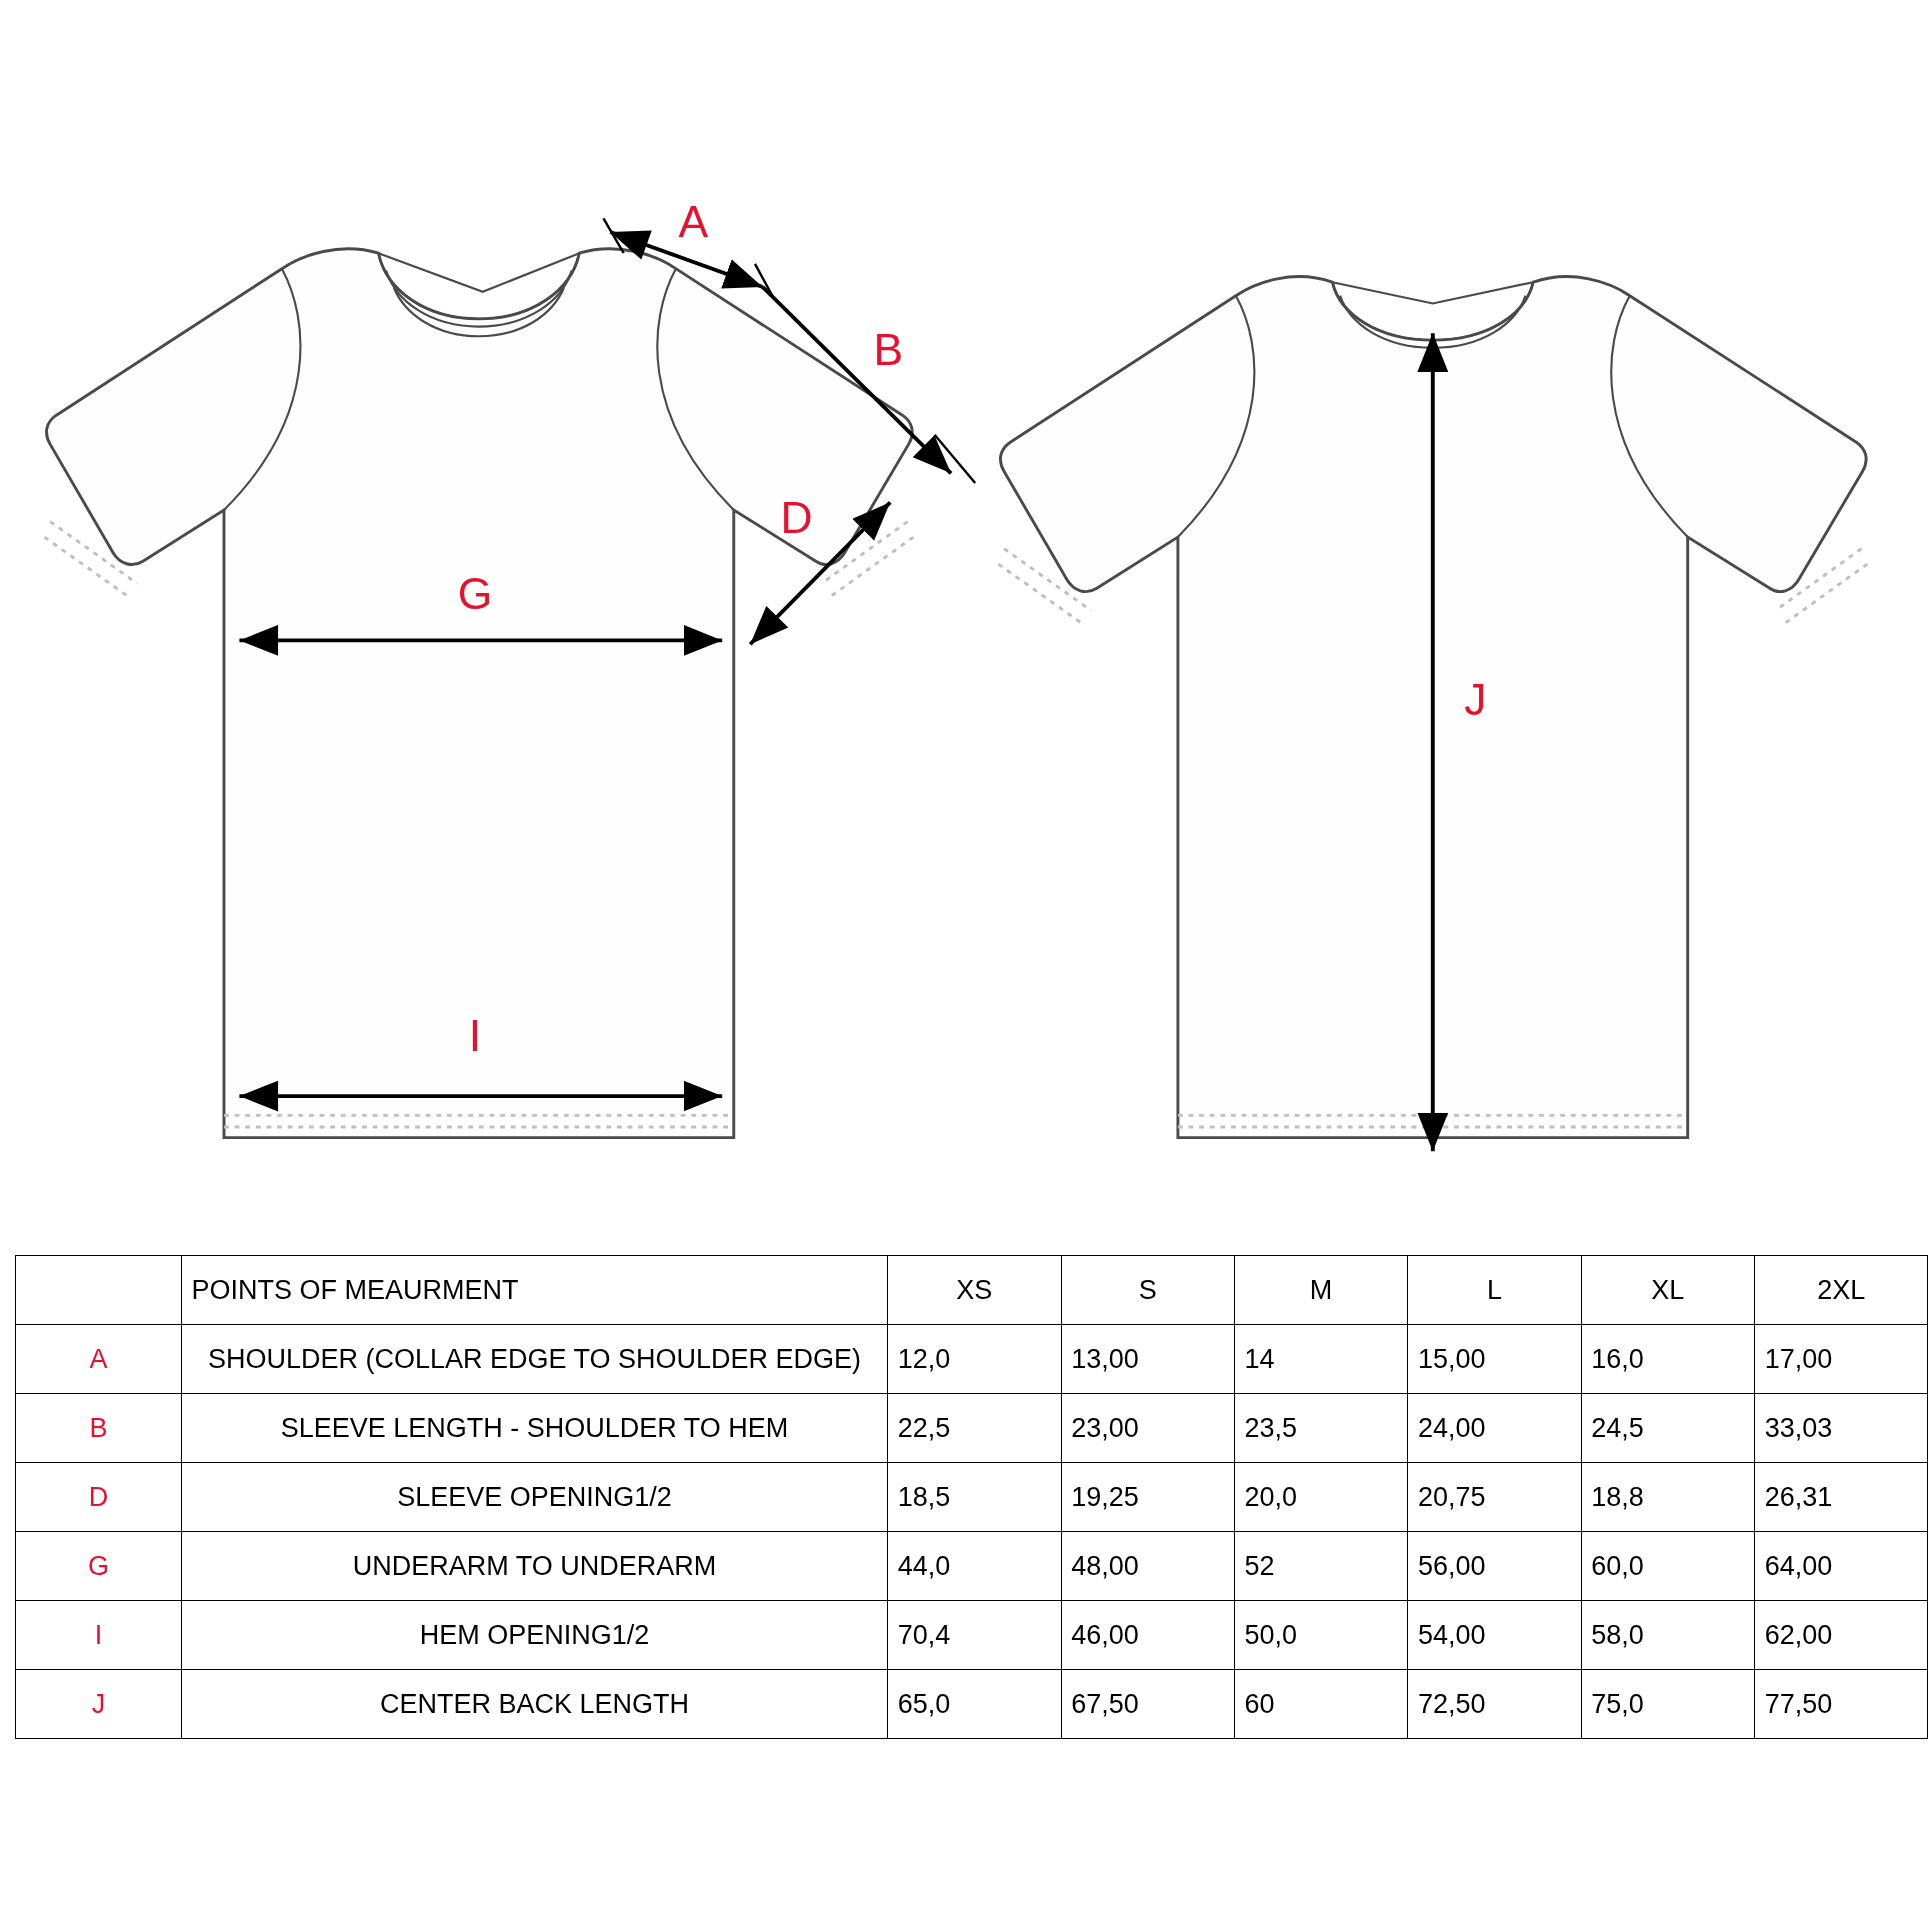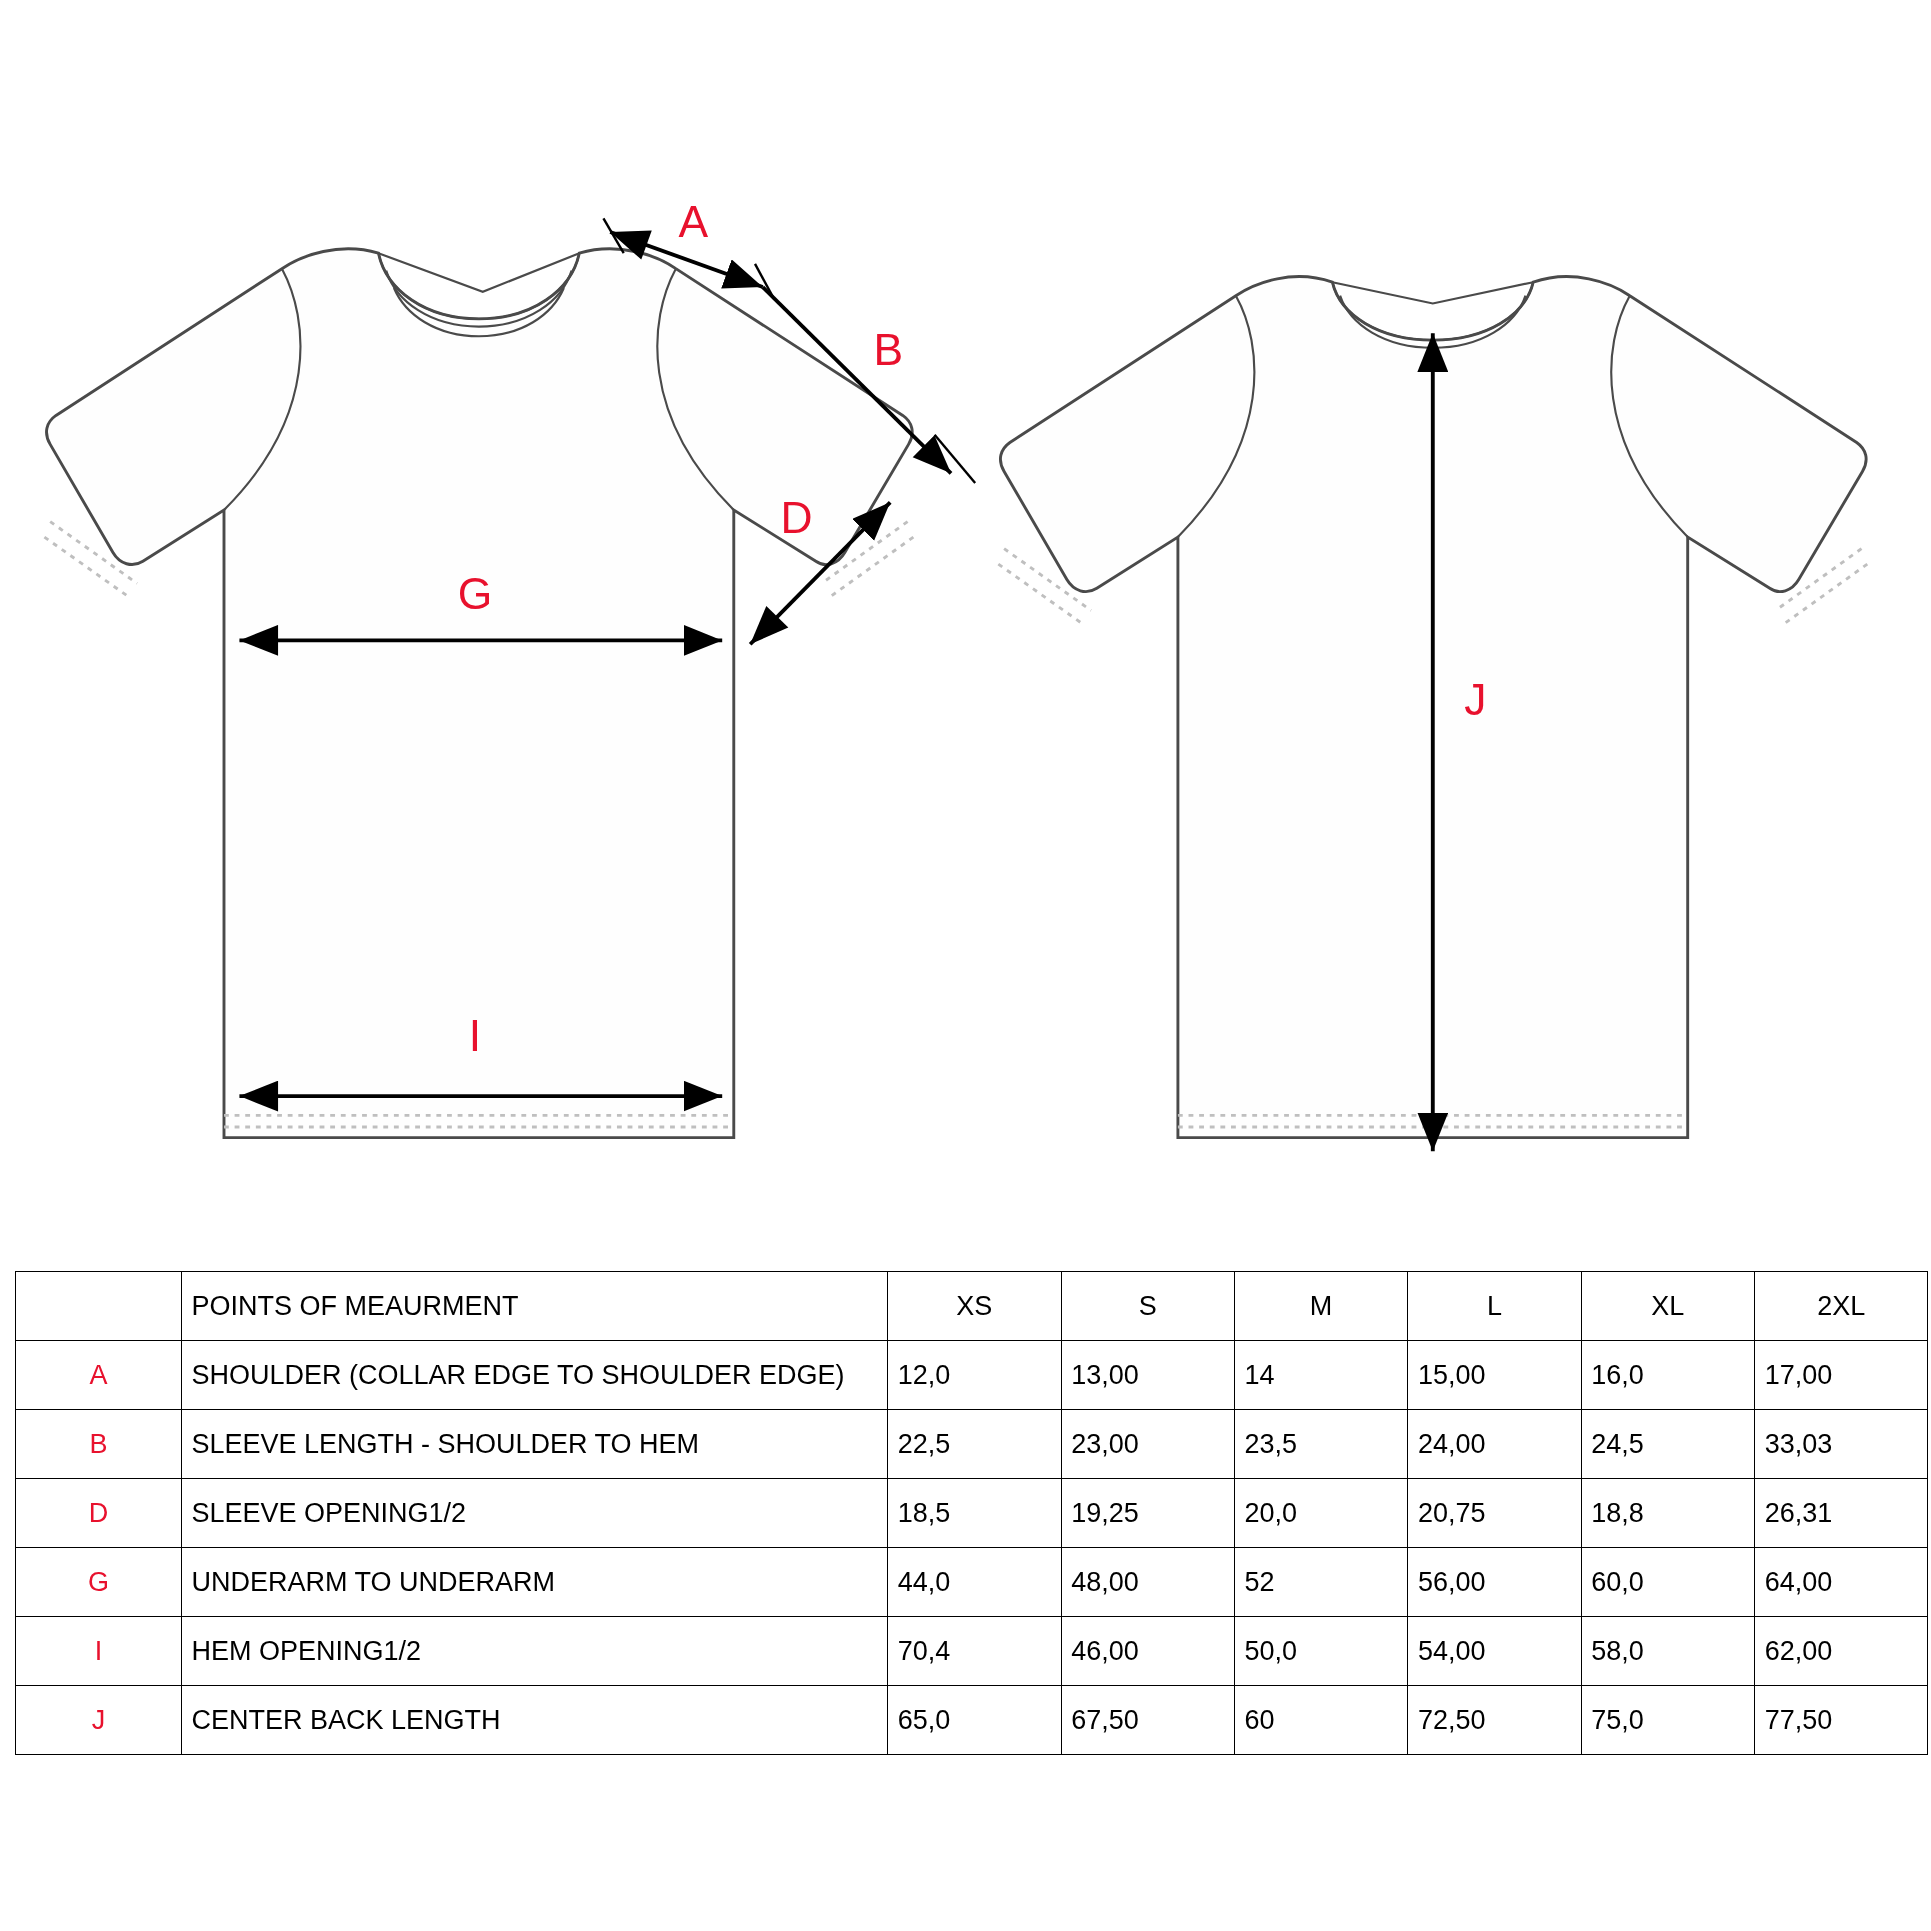--- a/index.html
+++ b/index.html
@@ -33,21 +33,20 @@
   #table-area {
     position: absolute;
     left: 15.4px;
     top: 1255px;
     width: 1900px;
   }
   table.size-table {
     border-collapse: collapse;
     width: 1900px;
     table-layout: fixed;
-    margin-top: 16px;
   }
   table.size-table td, table.size-table th {
     border: 1.9px solid #000000;
     height: 68px;
     font-size: 27px;
     font-weight: normal;
     font-family: "Liberation Sans", sans-serif;
     padding: 0 9.7px;
   }
   .col-key {
@@ -63,21 +62,21 @@
   .col-size {
     width: 153px;
   }
   thead th {
     font-weight: bold;
   }
   thead th.col-desc {
     text-align: left;
   }
   tbody td.col-desc {
-    text-align: left;
+    text-align: center;
   }
 </style>
 </head>
 <body>
 
 <div id="diagram-area">
   <svg width="1931" height="1246" viewBox="0 0 2000 1290" xmlns="http://www.w3.org/2000/svg">
     <defs>
       <marker id="arrowEnd" markerWidth="12" markerHeight="12" refX="10" refY="4" orient="auto" markerUnits="strokeWidth">
         <path d="M0,0 L10,4 L0,8 z" fill="#000"></path>

